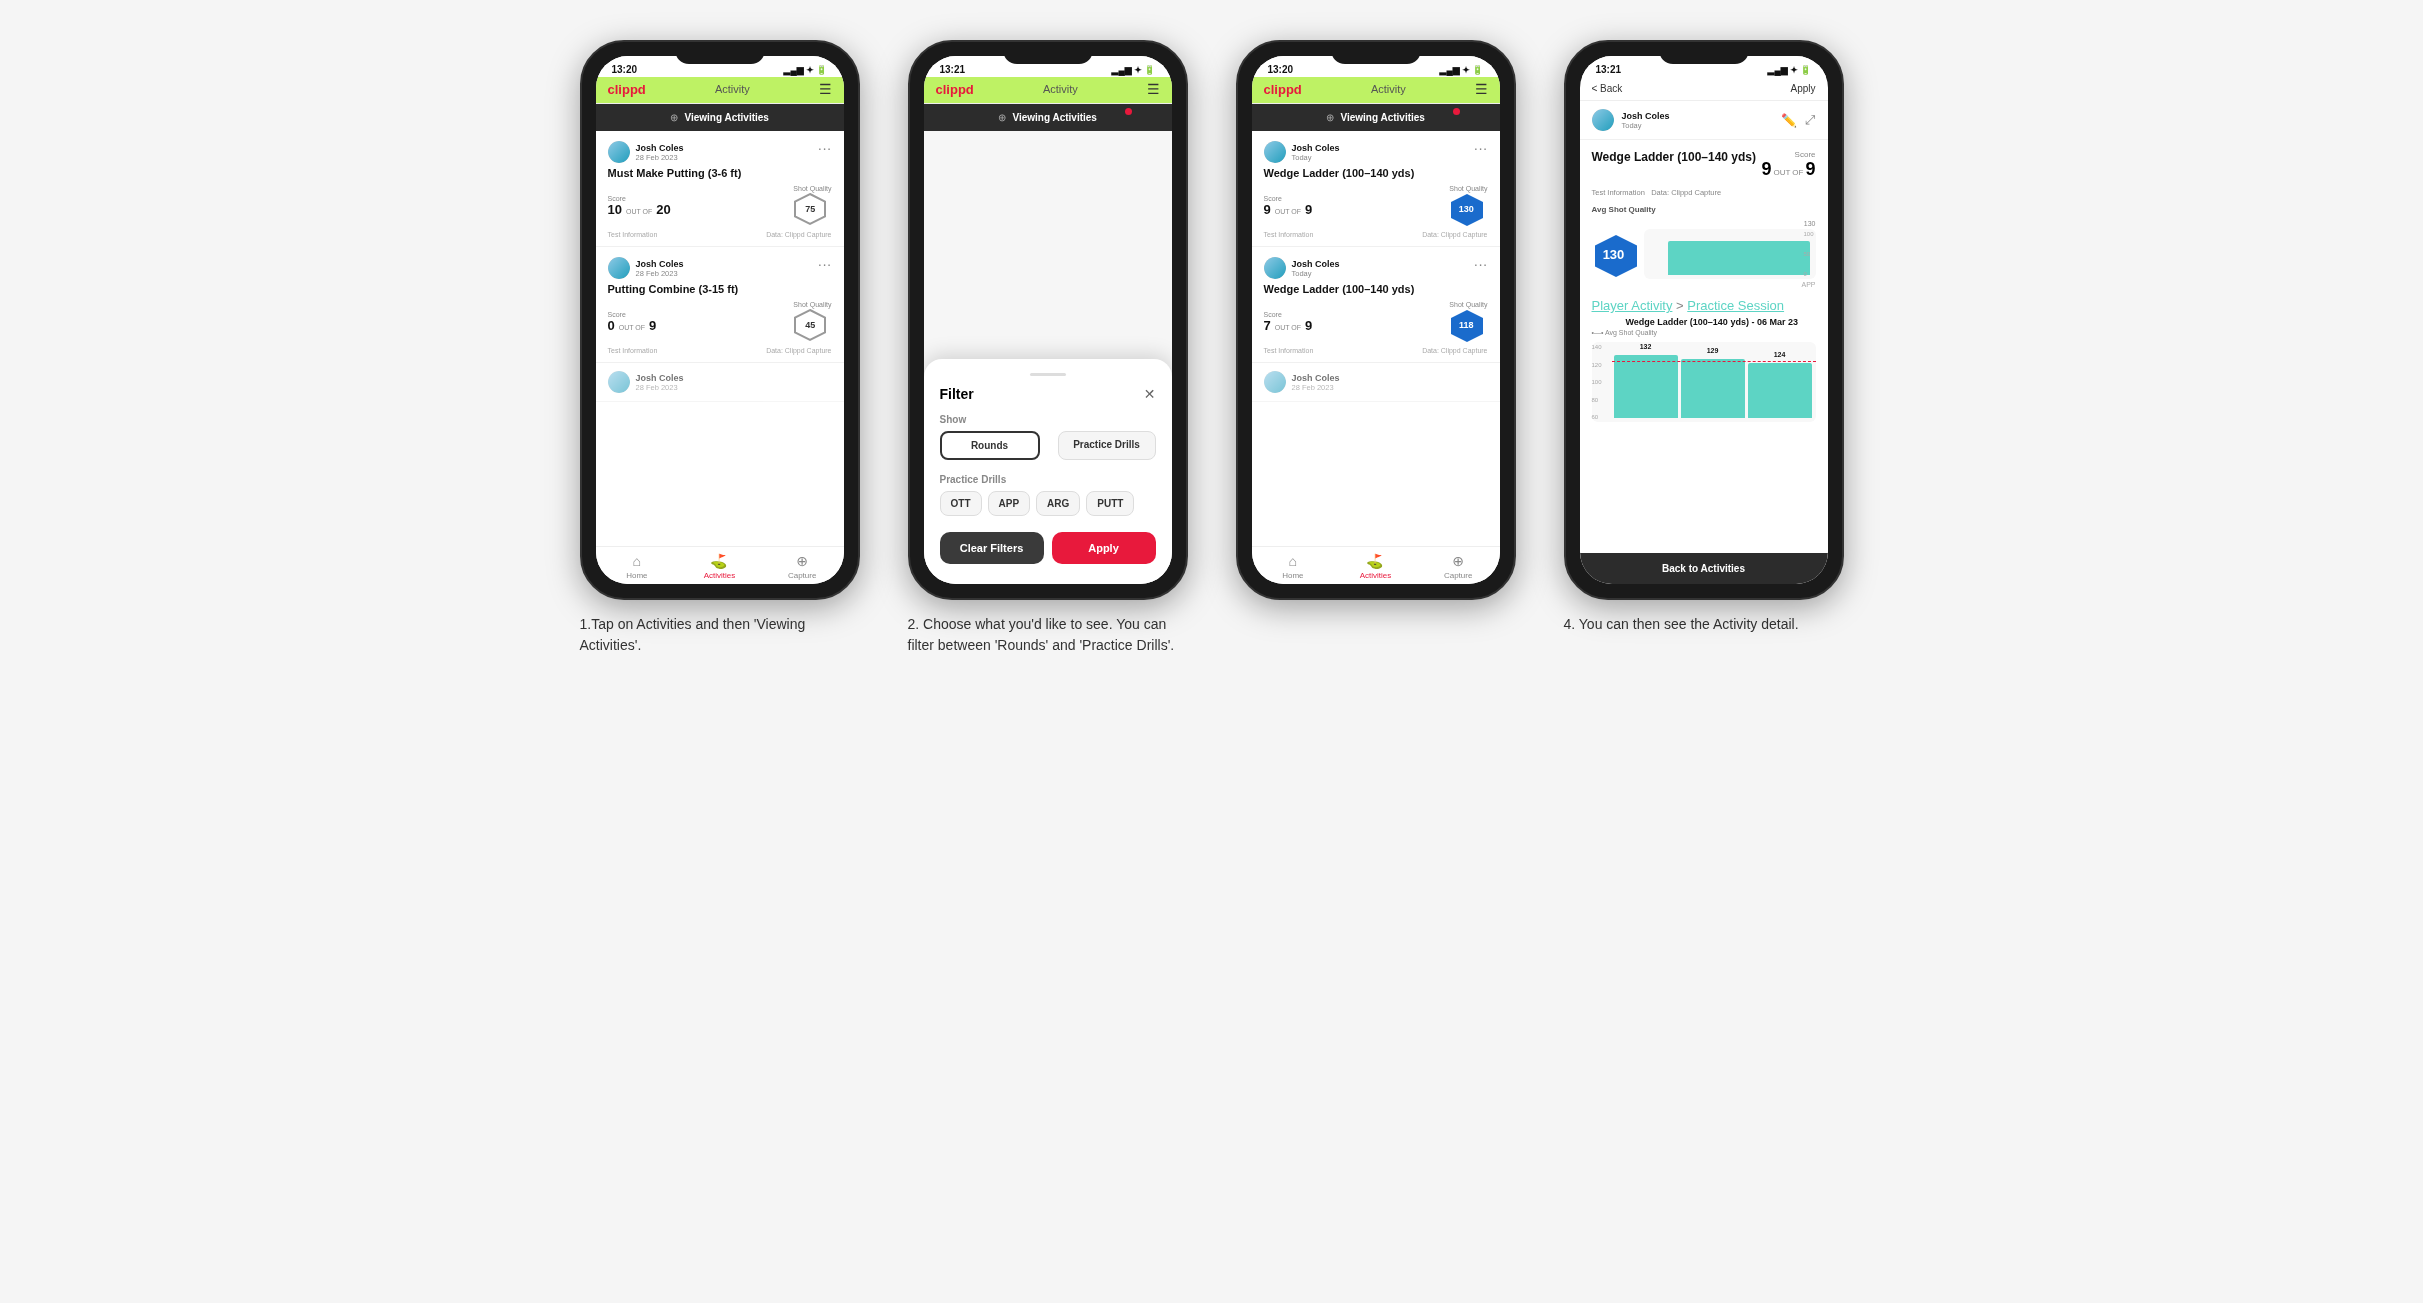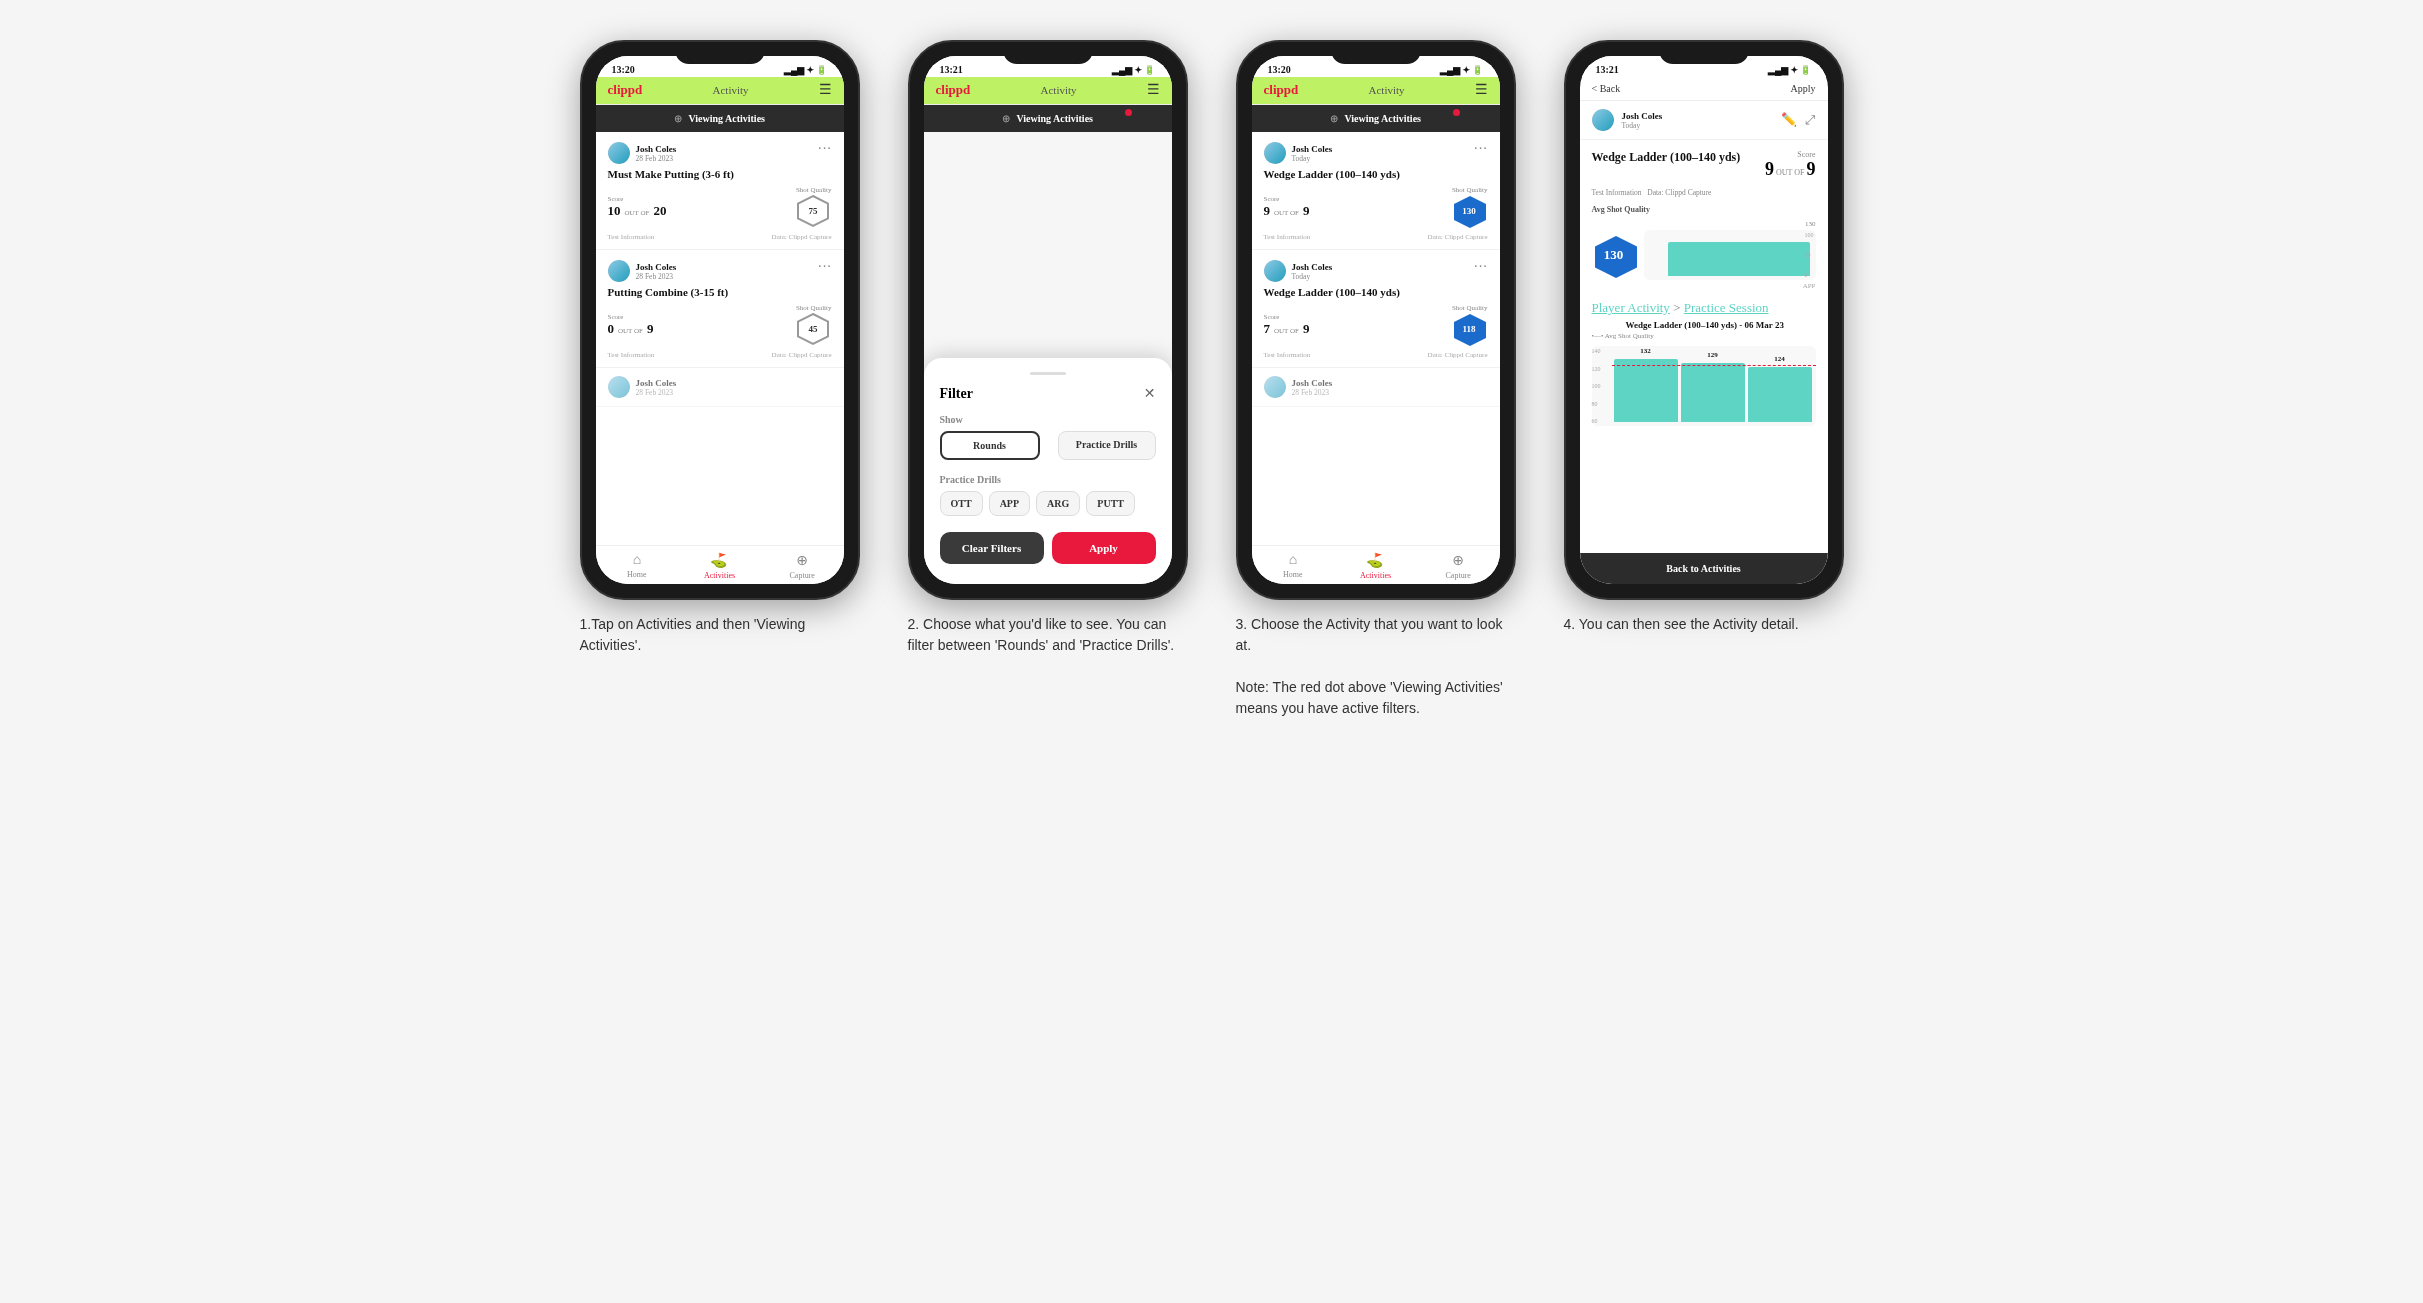--- a/index.html
+++ b/index.html
@@ -36,21 +36,20 @@
     }
     .phone-inner {
       width: 100%;
       height: 100%;
       background: #fff;
       border-radius: 32px;
       overflow: hidden;
       display: flex;
       flex-direction: column;
       position: relative;
-      font-family: Liberation Serif, serif;
     }
     
     .notch {
       position: absolute;
       top: 0;
       left: 50%;
       transform: translateX(-50%);
       width: 90px;
       height: 22px;
       background: #1a1a1a;
@@ -706,23 +705,20 @@
             <span class="nav-icon">⛳</span>
             <span>Activities</span>
           </div>
           <div class="nav-item">
             <span class="nav-icon">⊕</span>
             <span>Capture</span>
           </div>
         </div>
       </div>
     </div>
-    <div class="caption" style="white-space:pre-line;">3. Choose the Activity that you want to look at.
-
-Note: The red dot above 'Viewing Activities' means you have active filters.</div>
   </div>
 
   <div class="phone-col">
     <div class="phone">
       <div class="notch"></div>
       <div class="phone-inner">
         <div class="status-bar">
           <span class="time">13:21</span>
           <span class="status-icons">▂▄▆ ✦ 🔋</span>
         </div>

